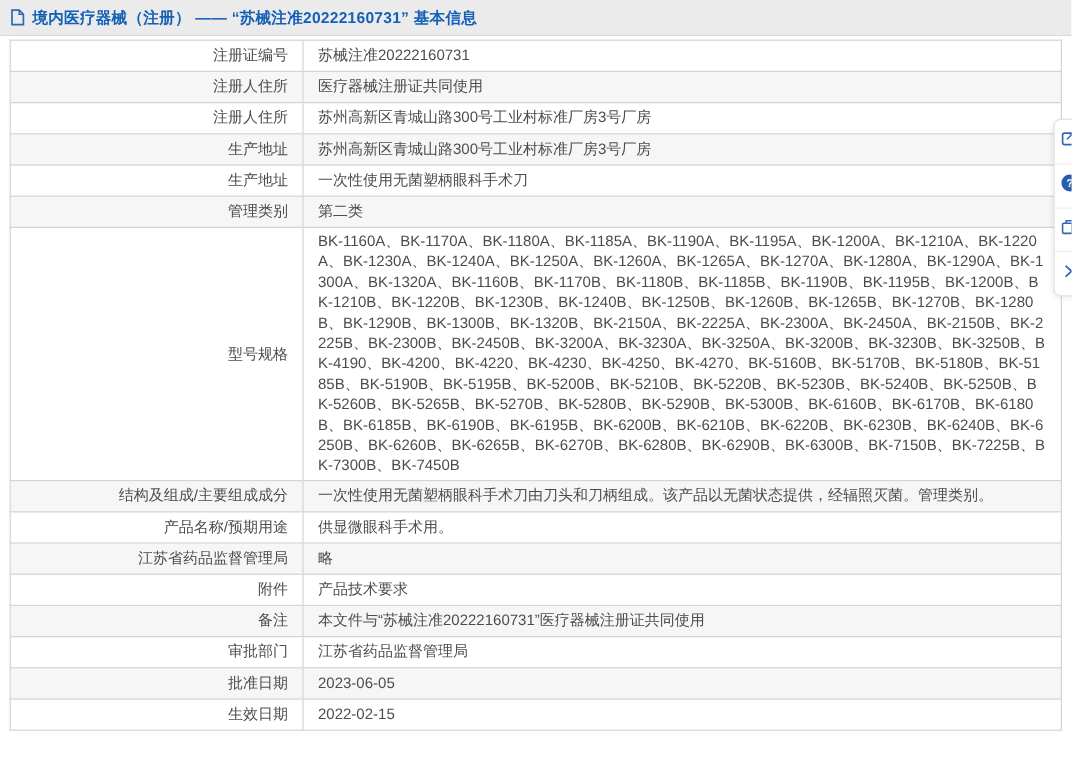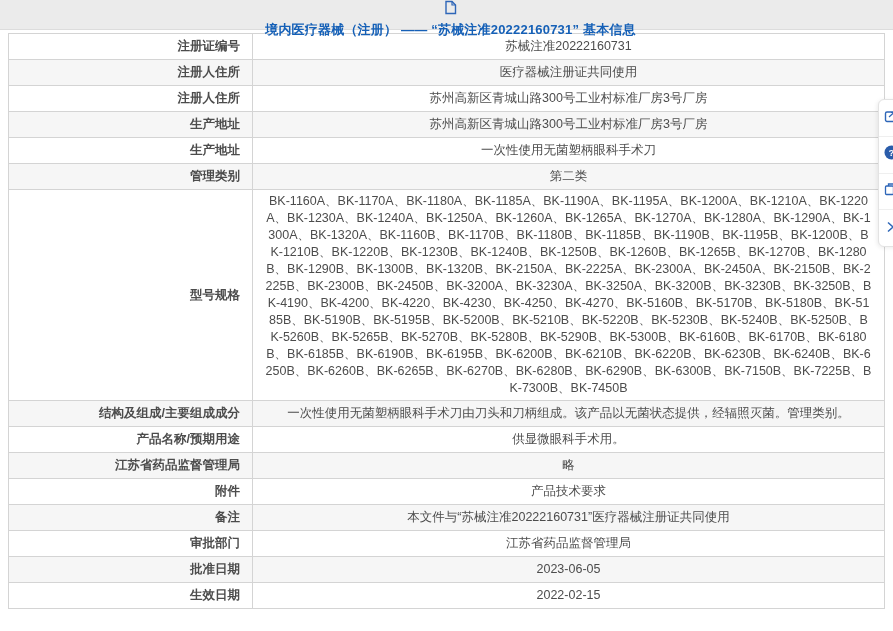--- a/index.html
+++ b/index.html
@@ -20,21 +20,20 @@
   
   .header {
     height: 30px;
     background: #ebebeb;
     border-bottom: 1px solid #dcdcdc;
     display: flex;
     align-items: center;
     gap: 6px;
     padding-left: 8px;
     box-sizing: border-box;
-    flex-direction: column;
   }
   .header .title {
     color: #1560b7;
     font-size: 13px;
     font-weight: 600;
     letter-spacing: 0.2px;
     white-space: nowrap;
   }
   .doc-icon { display: inline-flex; }
   
@@ -50,25 +49,25 @@
     border: 1px solid #d4d4d4;
     line-height: 17px;
     padding: 3px 12px;
     vertical-align: middle;
     word-break: break-all;
   }
   .info-table { border: 1px solid #a7a7a7; }
   .info-table th {
     width: 219px;
     text-align: right;
-    font-weight: bold;
+    font-weight: normal;
     height: 19px;
   }
   .info-table td {
-    text-align: center;
+    text-align: left;
     height: 19px;
   }
   .info-table tbody.main tr:nth-child(even) { background: #f6f6f6; }
   
   .side-panel {
     position: absolute;
     left: 878px;
     top: 99px;
     width: 40px;
     height: 148px;

